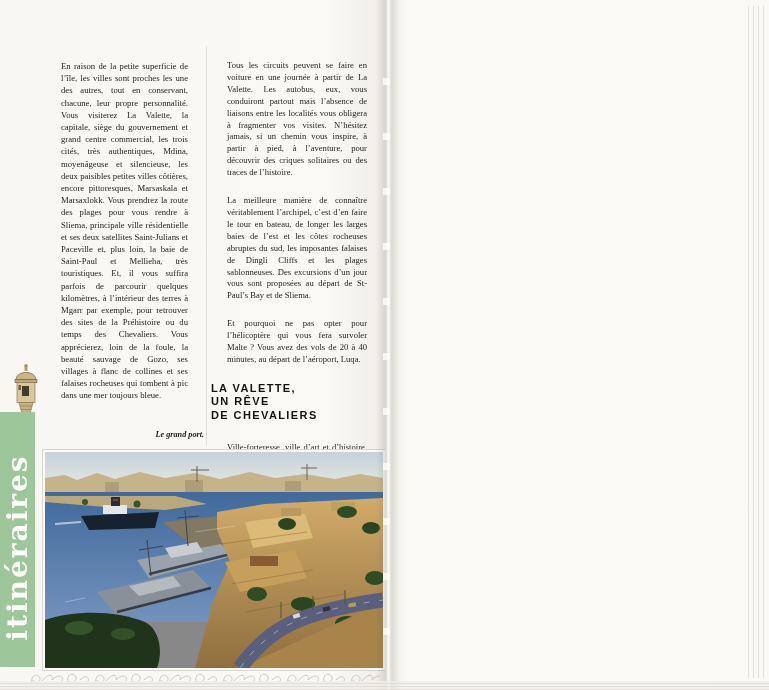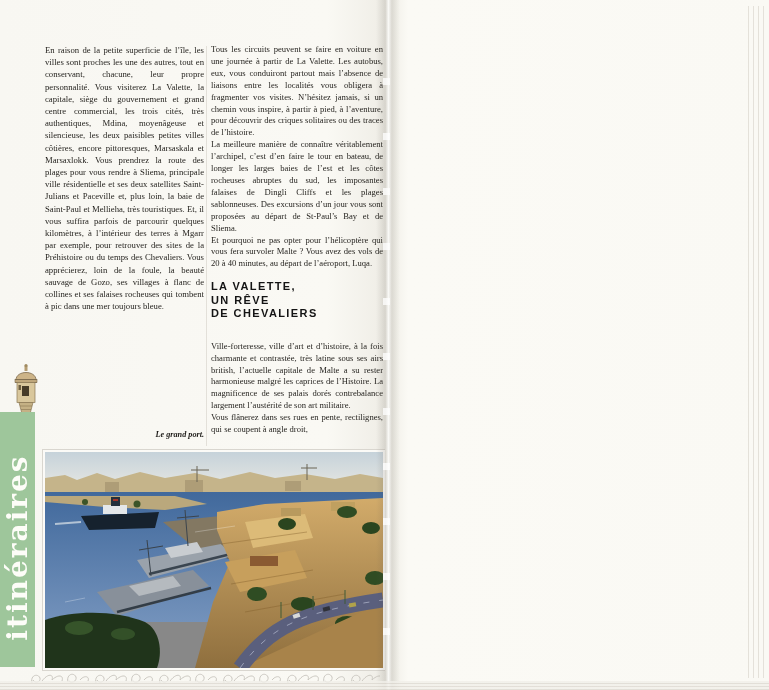--- a/index.html
+++ b/index.html
@@ -26,21 +26,21 @@
 
   
   .bar{position:absolute;background:#9ec69b;}
   #bar-left{left:0;top:412px;width:35px;height:255px;display:flex;align-items:center;justify-content:center;}
   #bar-left .vtext{transform:rotate(-90deg) translateX(-8px);transform-origin:center;
     font-family:"DejaVu Serif",serif;font-weight:bold;font-size:28px;letter-spacing:2px;
     color:#fdfdf8;white-space:nowrap;}
 
   
   .col{position:absolute;overflow:hidden;color:#211f1b;}
-  .bodytext p{margin:0;text-align:justify;}
+  .bodytext p{margin:16px;text-align:justify;}
   .lp{font-size:8.7px;line-height:12.2px;}
   #col1{left:45px;top:44px;width:159px;height:382px;}
   #col2{left:211px;top:44px;width:172px;height:410px;font-size:8.6px;line-height:11.9px;}
   .colrule{position:absolute;width:1px;background:#d3d0c8;}
   #rule-left{left:206px;top:46px;height:400px;opacity:.6;}
 
   h2.sect{font-family:"Liberation Sans",sans-serif;font-weight:bold;color:#141414;
     font-size:11px;line-height:13.5px;letter-spacing:1.4px;margin:10px 0 20px 0;text-align:left;}
 
   .caption{position:absolute;font-size:8.2px;font-weight:bold;font-style:italic;color:#1c1a17;line-height:10px;text-align:right;}

